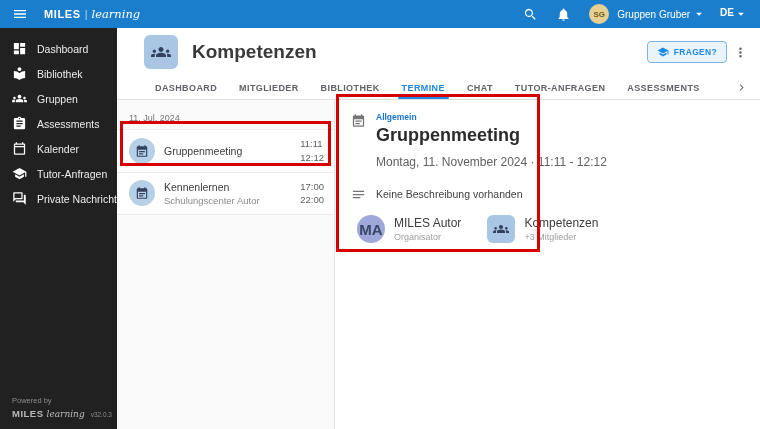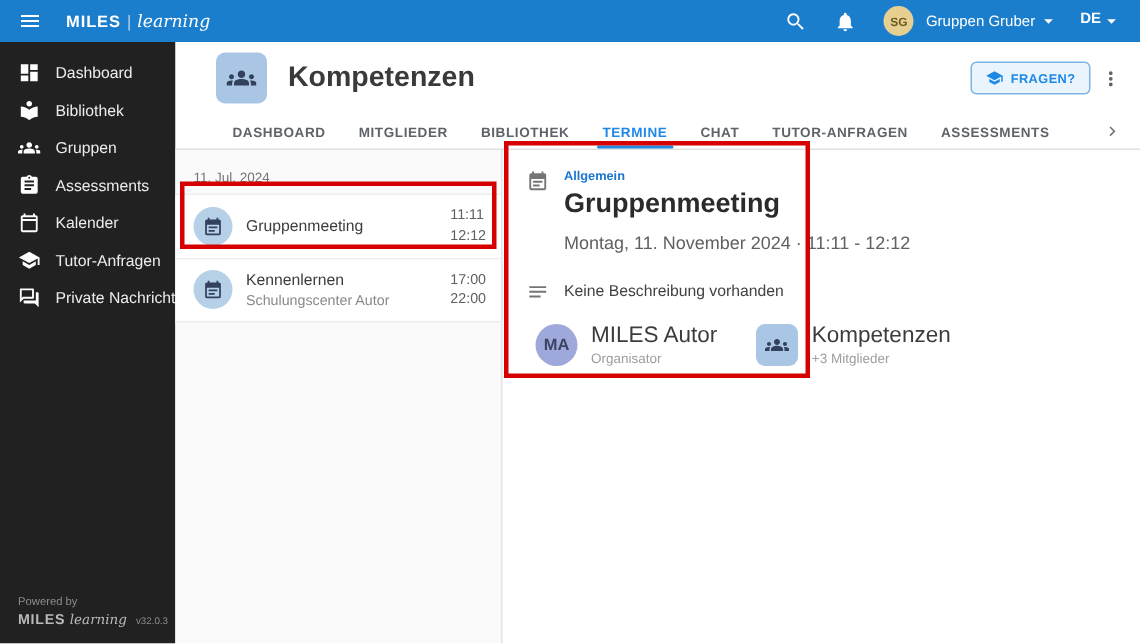--- a/index.html
+++ b/index.html
@@ -86,26 +86,26 @@
   .d-icon{width:15px;height:15px;color:#757575;flex-shrink:0;margin-top:1px;}
   .detail-category{font-size:8.5px;font-weight:bold;color:#1976d2;}
   .detail-title{font-size:18px;font-weight:bold;color:#2b2b2b;margin:3px 0 9px;}
   .detail-datetime{font-size:12px;color:#616161;}
   .detail-row{display:flex;gap:10px;margin-top:19px;align-items:flex-start;font-size:10.5px;color:#424242;}
   .detail-row .d-icon{margin-top:-1px;}
   .teilnehmer-label{font-weight:bold;}
   .participants{display:flex;gap:26px;margin-top:13px;margin-left:6px;}
   .participant{display:flex;align-items:center;gap:9px;cursor:pointer;}
   .p-avatar{width:28px;height:28px;border-radius:50%;background:var(--c-ma-avatar-bg,#9fa8da);
-            color:#3a4565;font-size:11px;font-weight:bold;display:flex;align-items:center;
+            color:#3a4565;font-size:15px;font-weight:bold;display:flex;align-items:center;
             justify-content:center;flex-shrink:0;}
   .p-tile{width:28px;height:28px;border-radius:6px;background:var(--c-tile-bg,#a9c7e4);
           display:flex;align-items:center;justify-content:center;flex-shrink:0;}
   .p-tile svg{width:16px;height:16px;color:var(--c-tile-glyph,#33415c);}
-  .p-name{font-size:15px;color:#3c3c3c;}
+  .p-name{font-size:12px;color:#3c3c3c;}
   .p-role{font-size:9px;color:#9e9e9e;margin-top:2px;}
 
   
   .annotation{position:absolute;border:3px solid var(--c-annotation,#d60000);pointer-events:none;
               z-index:10;box-sizing:border-box;}
   #anno-list-item{left:120px;top:121px;width:211px;height:45px;}
   #anno-detail{left:336px;top:94px;width:204px;height:158px;}
 </style>
 </head>
 <body>

